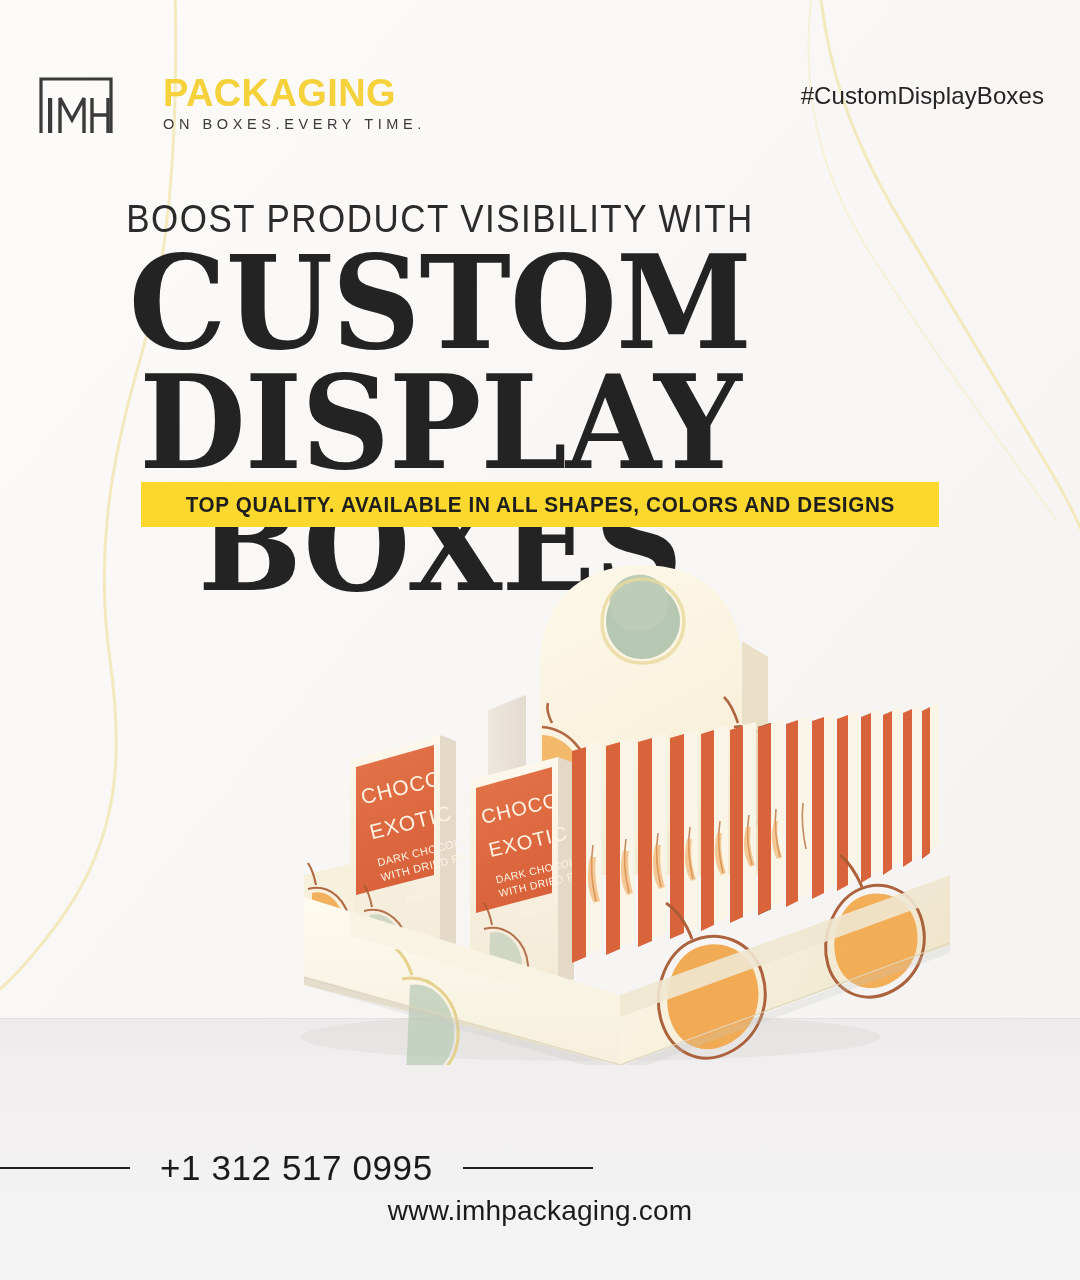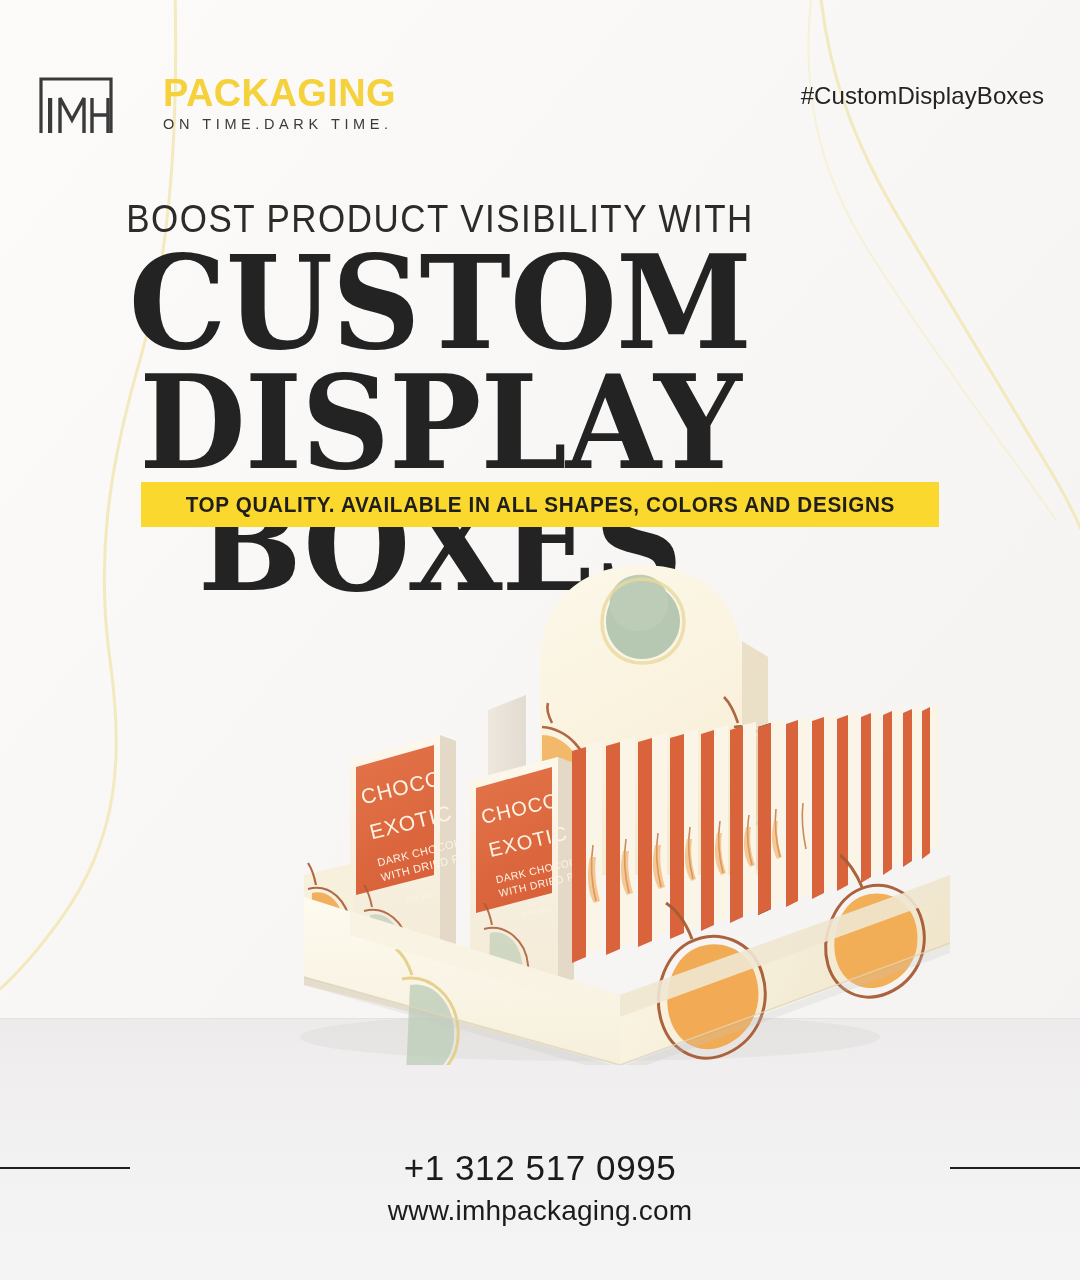--- a/index.html
+++ b/index.html
@@ -168,22 +168,22 @@
   .footer {
     position: absolute;
     left: 0;
     top: 1148px;
     width: 1080px;
     text-align: center;
   }
   .phone-row {
     display: flex;
     align-items: center;
-    justify-content: space-between;
-    gap: 38px;
+    justify-content: flex-start;
+    gap: 30px;
   }
   .rule {
     width: 130px;
     height: 2px;
     background: #1f1f1f;
   }
   .phone {
     font-family: "Liberation Sans", sans-serif;
     font-weight: 400;
     font-size: 35px;
@@ -234,21 +234,21 @@
 
           <rect x="10" y="22" width="4.2" height="35" fill="#3a3a3a"></rect>
 
           <path d="M 22 57 L 22 22 L 34 44 L 46 22 L 46 57" fill="none" stroke="#3a3a3a" stroke-width="3.4"></path>
 
           <path d="M 54 22 L 54 57 M 54 39 L 70 39 M 70 22 L 70 57" fill="none" stroke="#3a3a3a" stroke-width="3.4"></path>
         </svg>
       </span>
       <span class="logo-text">
         <span class="logo-word">PACKAGING</span>
-        <div class="logo-tag">ON TIME.DARK TIME.</div>
+        <div class="logo-tag">ON BOXES.EVERY TIME.</div>
       </span>
     </div>
 
     <div class="hashtag">#CustomDisplayBoxes</div>
   </div>
 
   <div class="headline-wrap">
     <div class="eyebrow">BOOST PRODUCT VISIBILITY WITH</div>
     <div class="head-big head-line-1">CUSTOM DISPLAY</div>
     <div class="head-big head-line-2">BOXES</div>

